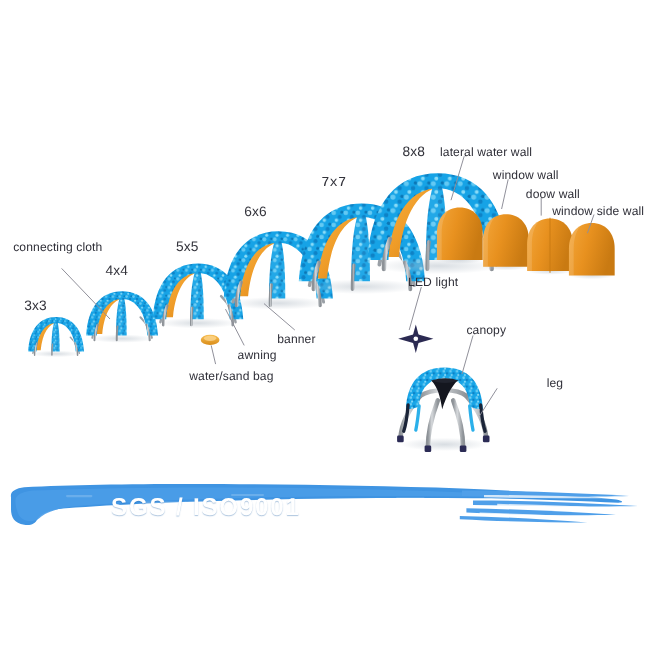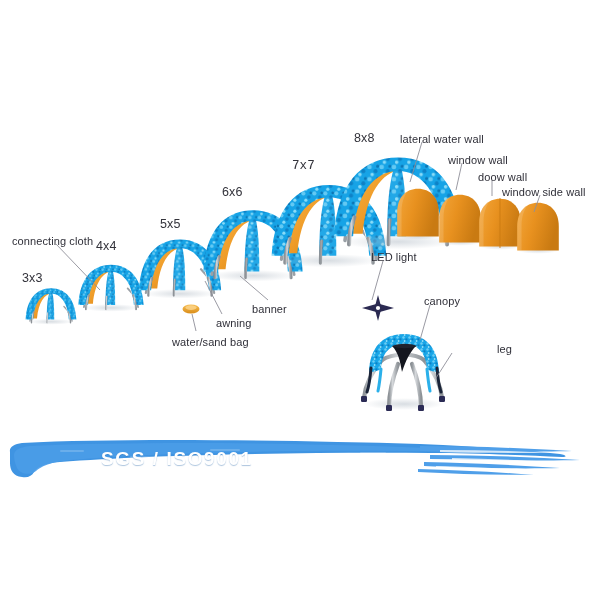--- a/index.html
+++ b/index.html
@@ -17,21 +17,21 @@
     font-family:"Liberation Sans", sans-serif;
     white-space:nowrap;
     line-height:1;
     letter-spacing:.1px;
   }
   .size-lbl{font-size:12.5px;color:#33333b;}
   .part-lbl{font-size:11px;color:#2f2f38;}
   svg.layer{position:absolute;left:0;top:0;width:600px;height:600px;overflow:visible;}
   #banner-text{
     position:absolute;left:101px;top:448px;
-    font-size:19px;font-weight:bold;color:#ffffff;
+    font-size:22px;font-weight:bold;color:#ffffff;
     letter-spacing:1.6px;
     font-family:"Liberation Sans", sans-serif;
     text-shadow:0 1px 1px rgba(20,90,160,.35);
   }
 </style>
 </head>
 <body>
 
 <div id="stage">
 
@@ -232,23 +232,23 @@
         <rect x="250" y="468" width="34" height="2" rx="1"></rect>
       </g>
     </g>
   </svg>
 
   <div class="lbl size-lbl" style="left:22px;top:272px;">3x3</div>
   <div class="lbl size-lbl" style="left:96px;top:240px;">4x4</div>
   <div class="lbl size-lbl" style="left:160px;top:218px;text-align:center;">5x5</div>
   <div class="lbl size-lbl" style="left:222px;top:186px;">6x6</div>
   <div class="lbl size-lbl" style="left:292px;top:160px;font-family:Liberation Mono, monospace;">7x7</div>
-  <div class="lbl size-lbl" style="left:354px;top:132px;">8x8</div>
-
-  <div class="lbl part-lbl" style="left:12px;top:236px;text-align:center;">connecting cloth</div>
+  <div class="lbl size-lbl" style="left:366px;top:132px;">8x8</div>
+
+  <div class="lbl part-lbl" style="left:12px;top:220px;text-align:center;">connecting cloth</div>
   <div class="lbl part-lbl" style="left:252px;top:304px;">banner</div>
   <div class="lbl part-lbl" style="left:216px;top:318px;">awning</div>
   <div class="lbl part-lbl" style="left:172px;top:337px;">water/sand bag</div>
   <div class="lbl part-lbl" style="left:400px;top:134px;">lateral water wall</div>
   <div class="lbl part-lbl" style="left:448px;top:155px;">window wall</div>
   <div class="lbl part-lbl" style="left:478px;top:172px;">doow wall</div>
   <div class="lbl part-lbl" style="left:502px;top:187px;">window side wall</div>
   <div class="lbl part-lbl" style="left:371px;top:252px;">LED light</div>
   <div class="lbl part-lbl" style="left:424px;top:296px;">canopy</div>
   <div class="lbl part-lbl" style="left:450px;top:344px;padding-left:47px;">leg</div>

